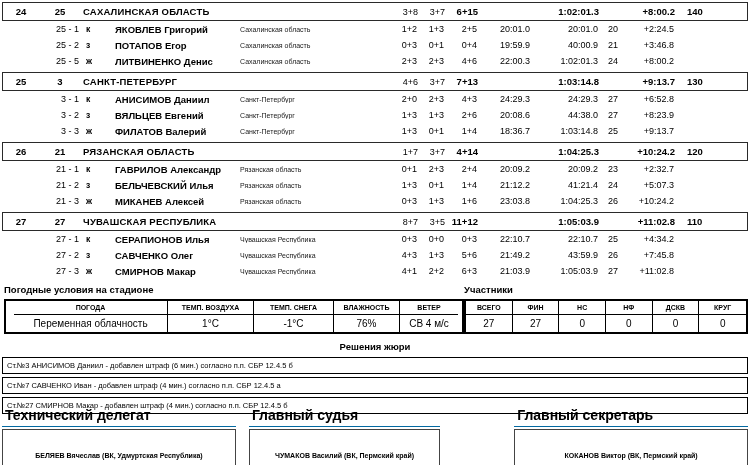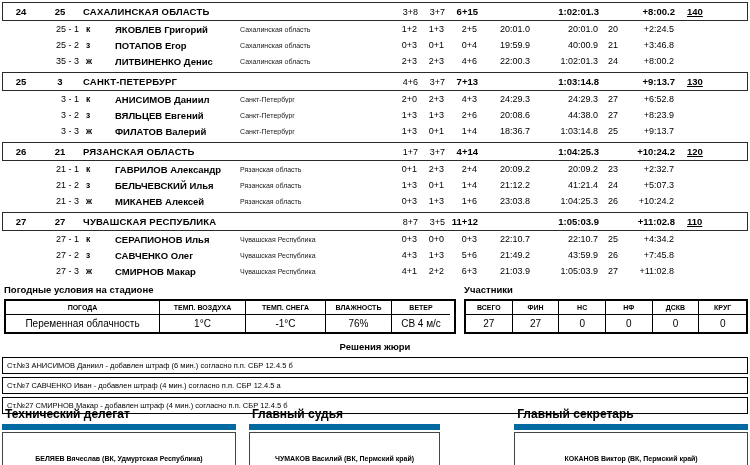--- a/index.html
+++ b/index.html
@@ -19,57 +19,57 @@
     align-items:center;
   }
   .trow{height:17px;border:1.5px solid #2a2a2a;font-weight:bold;font-size:9.5px;}
   .mrow{height:16px;font-size:9px;}
   .c{white-space:nowrap;overflow:hidden;}
   .tc{text-align:center;}
   .tr{text-align:right;}
   .trow .teamname{grid-column:3 / span 3;padding-left:2px;letter-spacing:.2px;}
   .trow .light{font-weight:normal;font-size:9px;}
   .trow .s3t{padding-right:3px;}
-  .trow .score{padding-left:8px;text-decoration:underline;}
+  .trow .score{padding-left:8px;}
   .mrow .bibleg{padding-right:1px;}
   .mrow .letter{padding-left:6px;font-weight:bold;font-size:8.5px;}
   .mrow .mname{font-weight:bold;font-size:9.5px;padding-left:5px;}
   .mrow .region{font-size:7px;padding-left:5px;color:#1a1a1a;}
   .pr3{padding-right:3px;}
   .pr4{padding-right:4px;}
 
   
   .inforow{display:flex;justify-content:space-between;margin:5px 2px 0 4px;}
   .sec-title{font-weight:bold;font-size:9.5px;margin-bottom:4px;}
   .itable{border:2px solid #000;display:grid;}
   .itable .hcell,.itable .vcell{
     border-right:1px solid #000;display:flex;align-items:center;justify-content:center;
     white-space:nowrap;
   }
   .itable .hcell{font-weight:bold;font-size:7px;height:13px;border-bottom:1px solid #000;}
   .itable .vcell{font-size:10px;height:17px;}
   .itable .last{border-right:none;}
-  #weather-table{width:448px;grid-template-columns:154px 86px 80px 66px 58px;}
+  #weather-table{width:448px;grid-template-columns:154px 86px 80px 66px 58px;padding-left:8px;}
   #part-table{width:280px;grid-template-columns:repeat(6,1fr);}
 
   
   .jury{margin:7px 2px 0 2px;}
   .jury-title{text-align:center;font-weight:bold;font-size:9.5px;margin-bottom:5px;}
   .jury-row{
     border:1px solid #000;height:15px;line-height:15px;font-size:7.5px;
     padding-left:4px;margin-bottom:3px;white-space:nowrap;overflow:hidden;
   }
 
   
   .sigrow{position:absolute;left:2px;top:406px;width:746px;display:flex;}
   .sig{display:flex;flex-direction:column;}
   .sig1{width:236px;}
   .sig2{width:193px;margin-left:13px;}
   .sig3{width:236px;margin-left:74px;}
-  .sig-title{font-weight:bold;font-size:12px;padding:1px 0 3px 3px;border-bottom:6px solid #0369a1;}
+  .sig-title{font-weight:bold;font-size:14px;padding:1px 0 3px 3px;border-bottom:1px solid #0369a1;}
   .sig-box{
     border:1.5px solid #444;height:36px;margin-top:2px;
     display:flex;align-items:flex-end;justify-content:center;
   }
   .sig-name{font-weight:bold;font-size:7px;padding-bottom:7px;white-space:nowrap;}
 </style>
 </head>
 <body>
 
 <div class="page">
@@ -120,21 +120,21 @@
     <div class="c tr">19:59.9</div>
     <div class="c tr">40:00.9</div>
     <div class="c tc">21</div>
     <div class="c tr pr4">+3:46.8</div>
     <div class="c"></div>
     <div class="c"></div>
   </div>
 
   <div class="mrow">
     <div class="c"></div>
-    <div class="c tr bibleg">35 - 3</div>
+    <div class="c tr bibleg">25 - 5</div>
     <div class="c letter">ж</div>
     <div class="c mname">ЛИТВИНЕНКО Денис</div>
     <div class="c region">Сахалинская область</div>
     <div class="c tr pr3">2+3</div>
     <div class="c tr pr3">2+3</div>
     <div class="c tr pr3">4+6</div>
     <div class="c tr">22:00.3</div>
     <div class="c tr">1:02:01.3</div>
     <div class="c tc">24</div>
     <div class="c tr pr4">+8:00.2</div>

